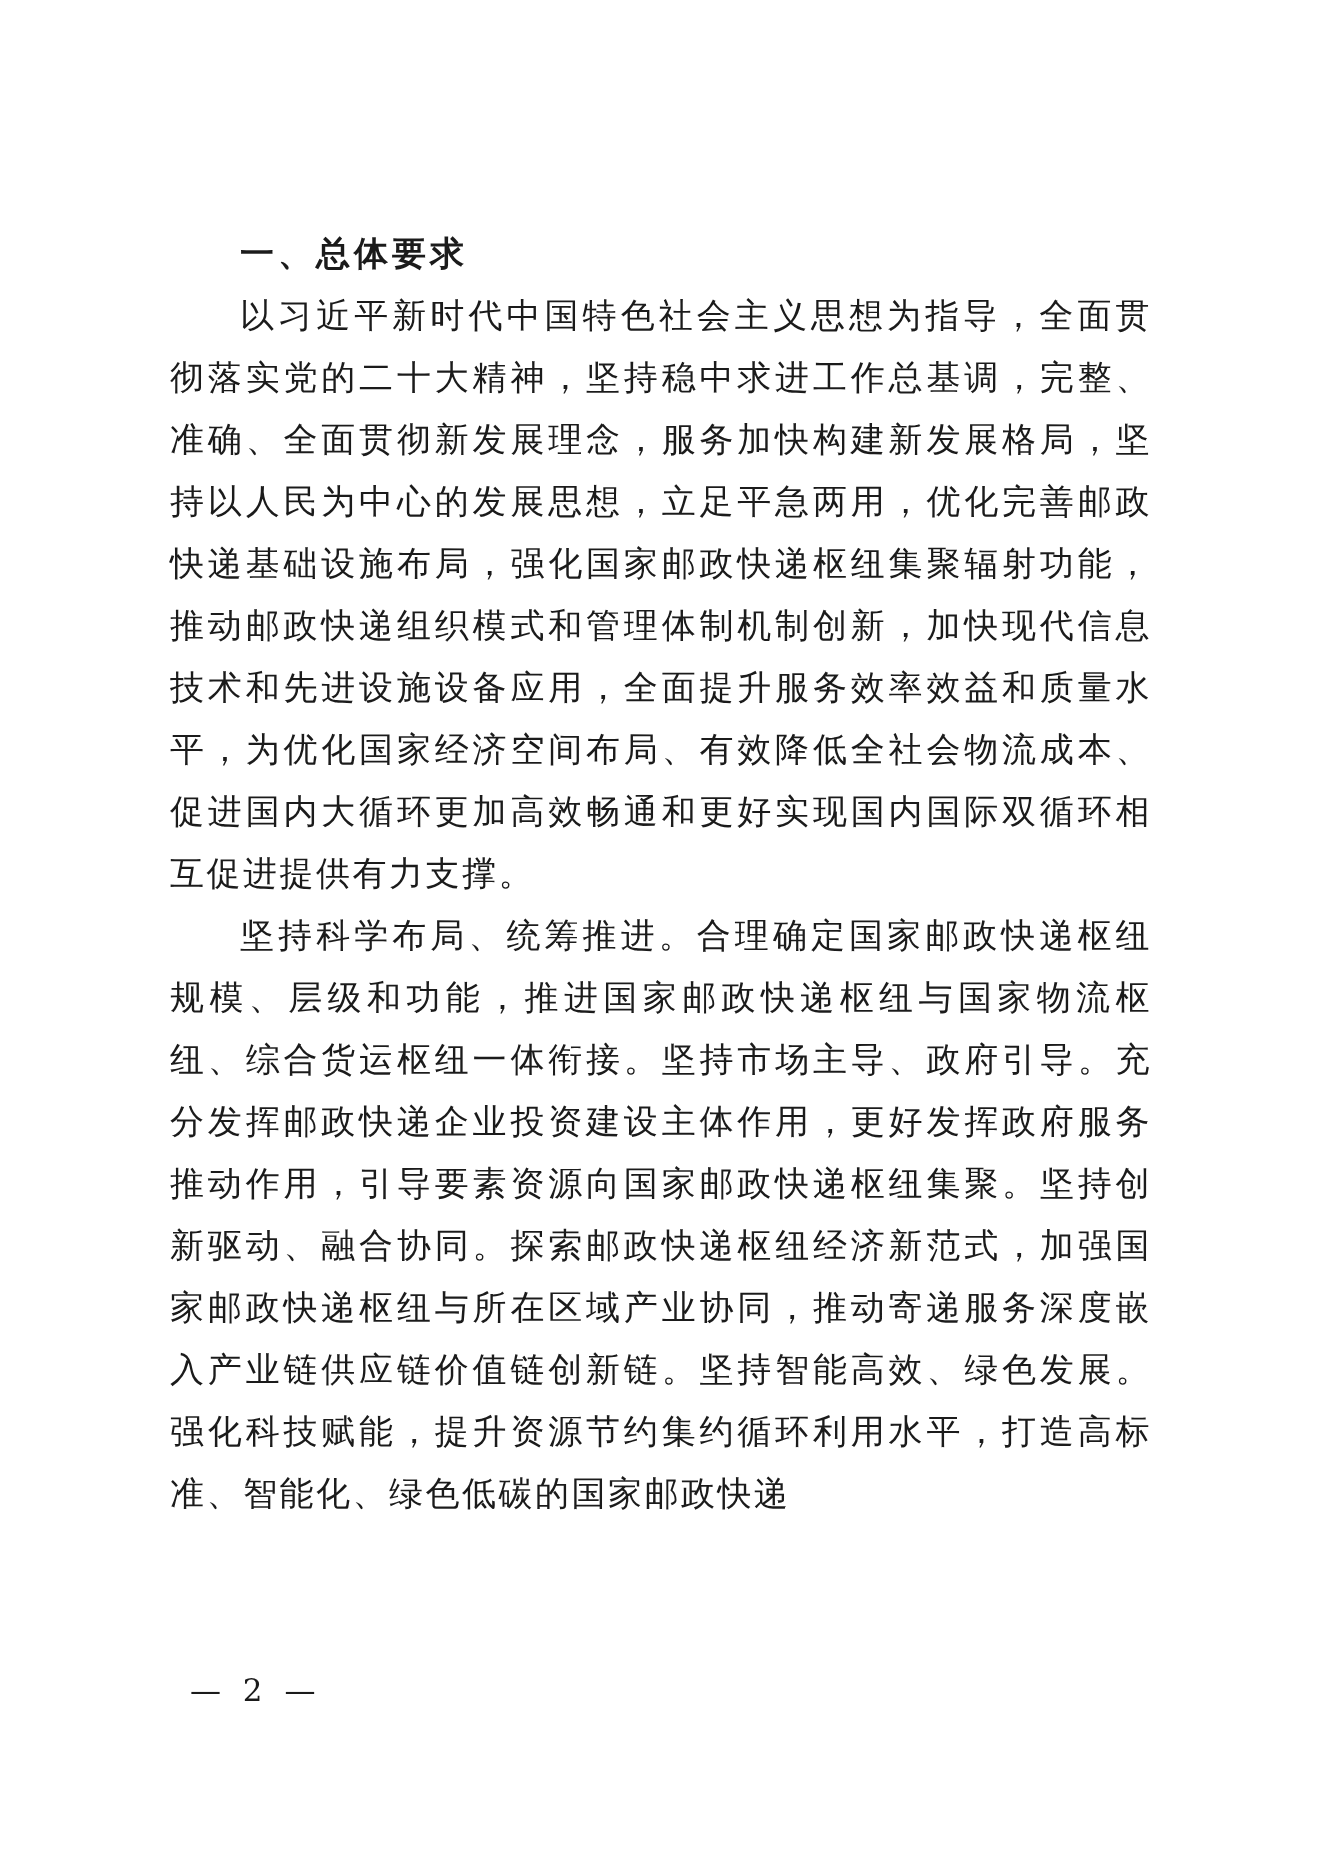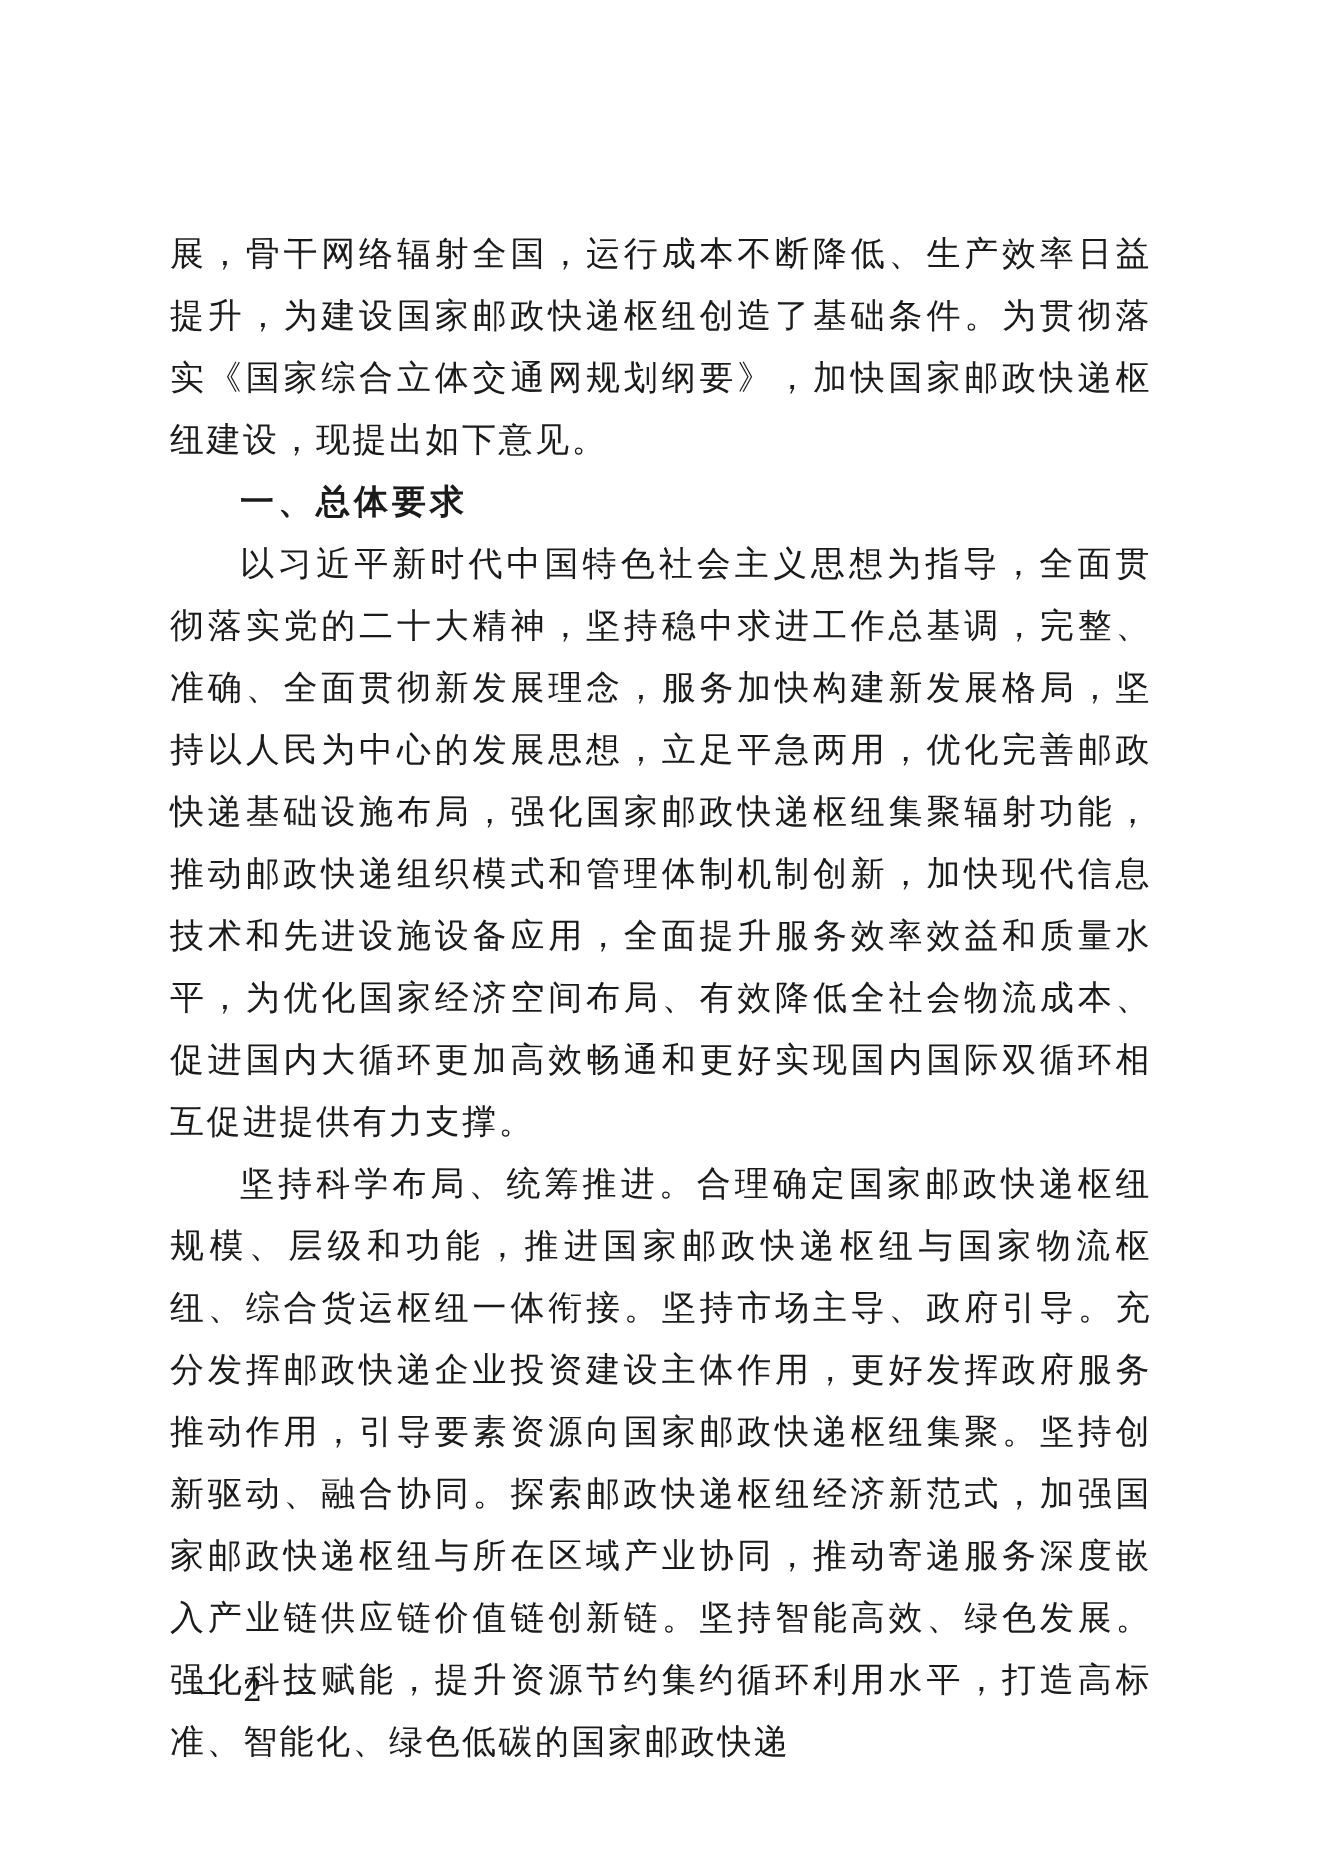--- a/index.html
+++ b/index.html
@@ -56,23 +56,20 @@
     color: #1b1b1b;
     font-family: "DejaVu Serif", "Liberation Serif", serif;
   }
 </style>
 </head>
 <body>
 
 <div class="page">
   <div class="text-body">
 
-    <p>
-      <span>展，骨干网络辐射全国，运行成本不断降低、生产效率日益提升，为建设国家邮政快递枢纽创造了基础条件。为贯彻落实《国家综合立体交通网规划纲要》，加快国家邮政快递枢纽建设，现提出如下意见。</span>
-    </p>
 
     <p class="section-heading">一、总体要求</p>
 
     <p class="indent">
       <span>以习近平新时代中国特色社会主义思想为指导，全面贯彻落实党的二十大精神，坚持稳中求进工作总基调，完整、准确、全面贯彻新发展理念，服务加快构建新发展格局，坚持以人民为中心的发展思想，立足平急两用，优化完善邮政快递基础设施布局，强化国家邮政快递枢纽集聚辐射功能，推动邮政快递组织模式和管理体制机制创新，加快现代信息技术和先进设施设备应用，全面提升服务效率效益和质量水平，为优化国家经济空间布局、有效降低全社会物流成本、促进国内大循环更加高效畅通和更好实现国内国际双循环相互促进提供有力支撑。</span>
     </p>
 
     <p class="indent">
       <span class="run-bold">坚持科学布局、统筹推进。</span><span>合理确定国家邮政快递枢纽规模、层级和功能，推进国家邮政快递枢纽与国家物流枢纽、综合货运枢纽一体衔接。</span><span class="run-bold">坚持市场主导、政府引导。</span><span>充分发挥邮政快递企业投资建设主体作用，更好发挥政府服务推动作用，引导要素资源向国家邮政快递枢纽集聚。</span><span class="run-bold">坚持创新驱动、融合协同。</span><span>探索邮政快递枢纽经济新范式，加强国家邮政快递枢纽与所在区域产业协同，推动寄递服务深度嵌入产业链供应链价值链创新链。</span><span class="run-bold">坚持智能高效、绿色发展。</span><span>强化科技赋能，提升资源节约集约循环利用水平，打造高标准、智能化、绿色低碳的国家邮政快递</span>
     </p>

